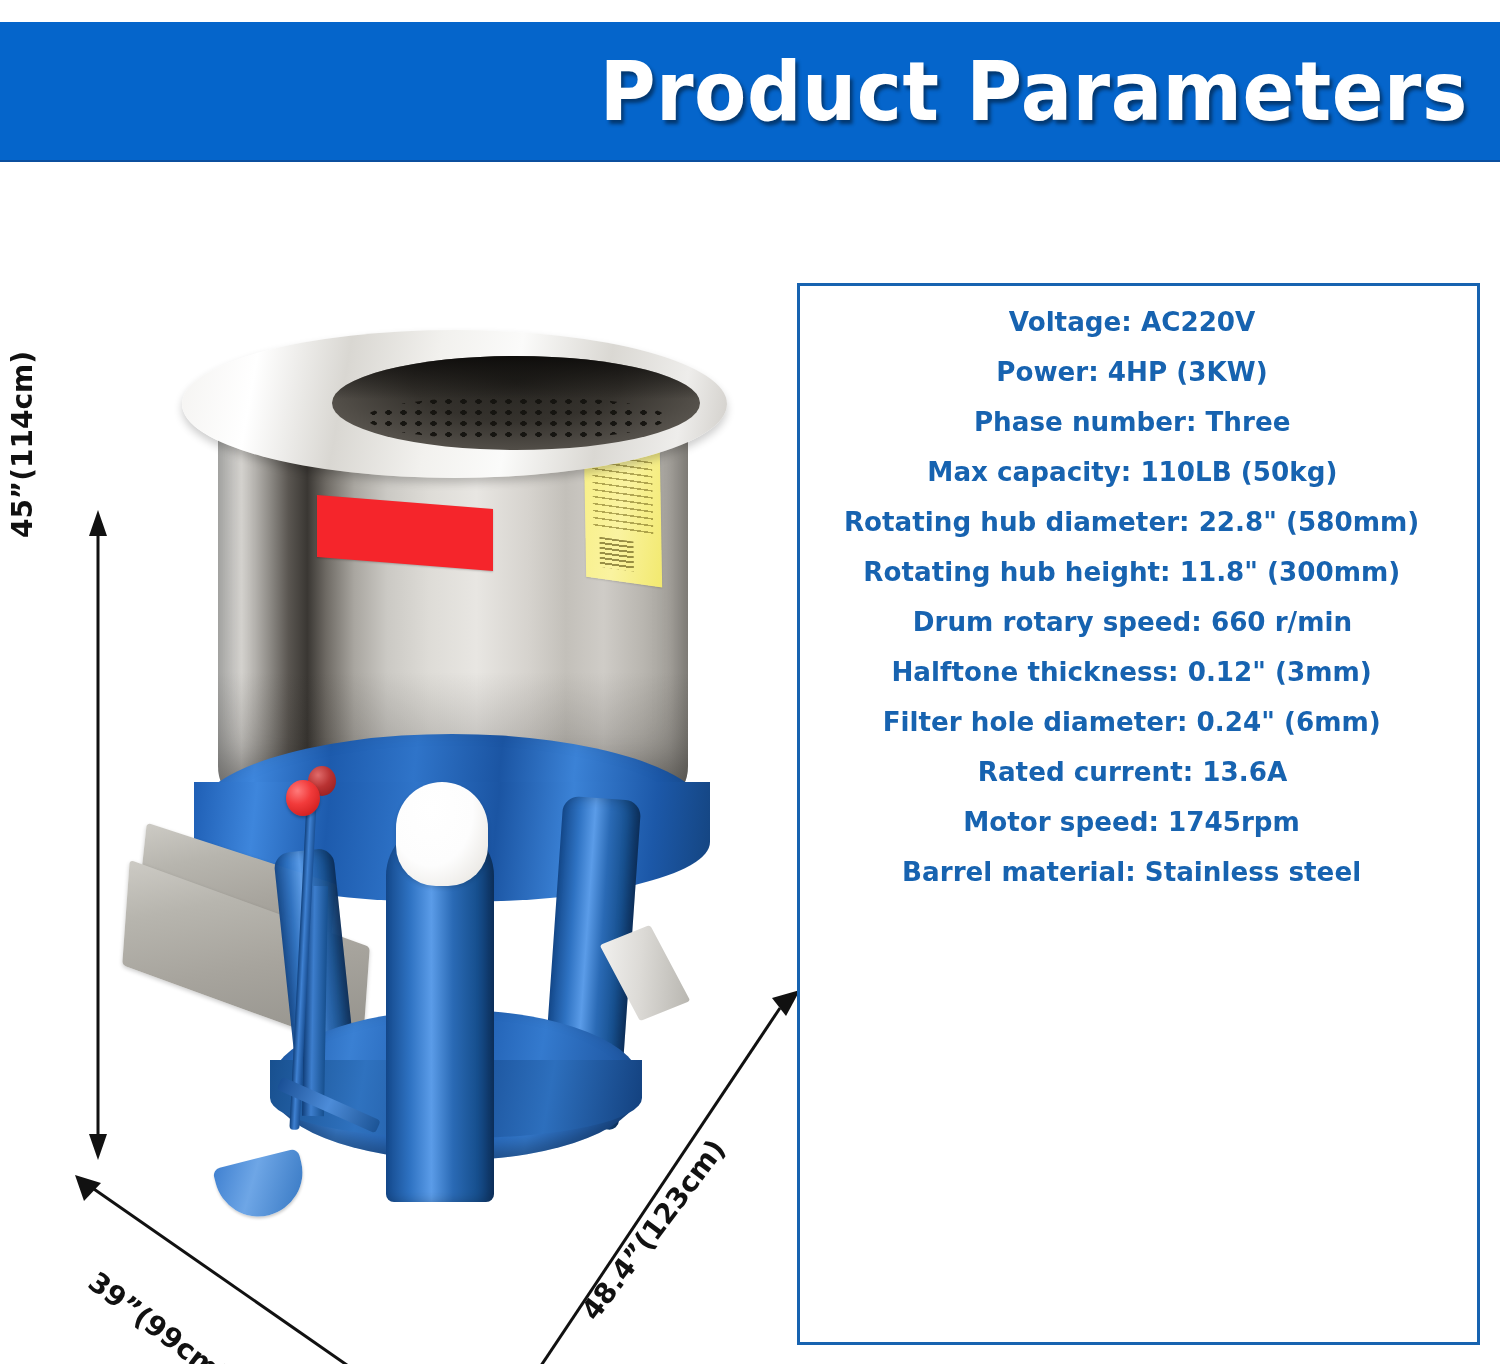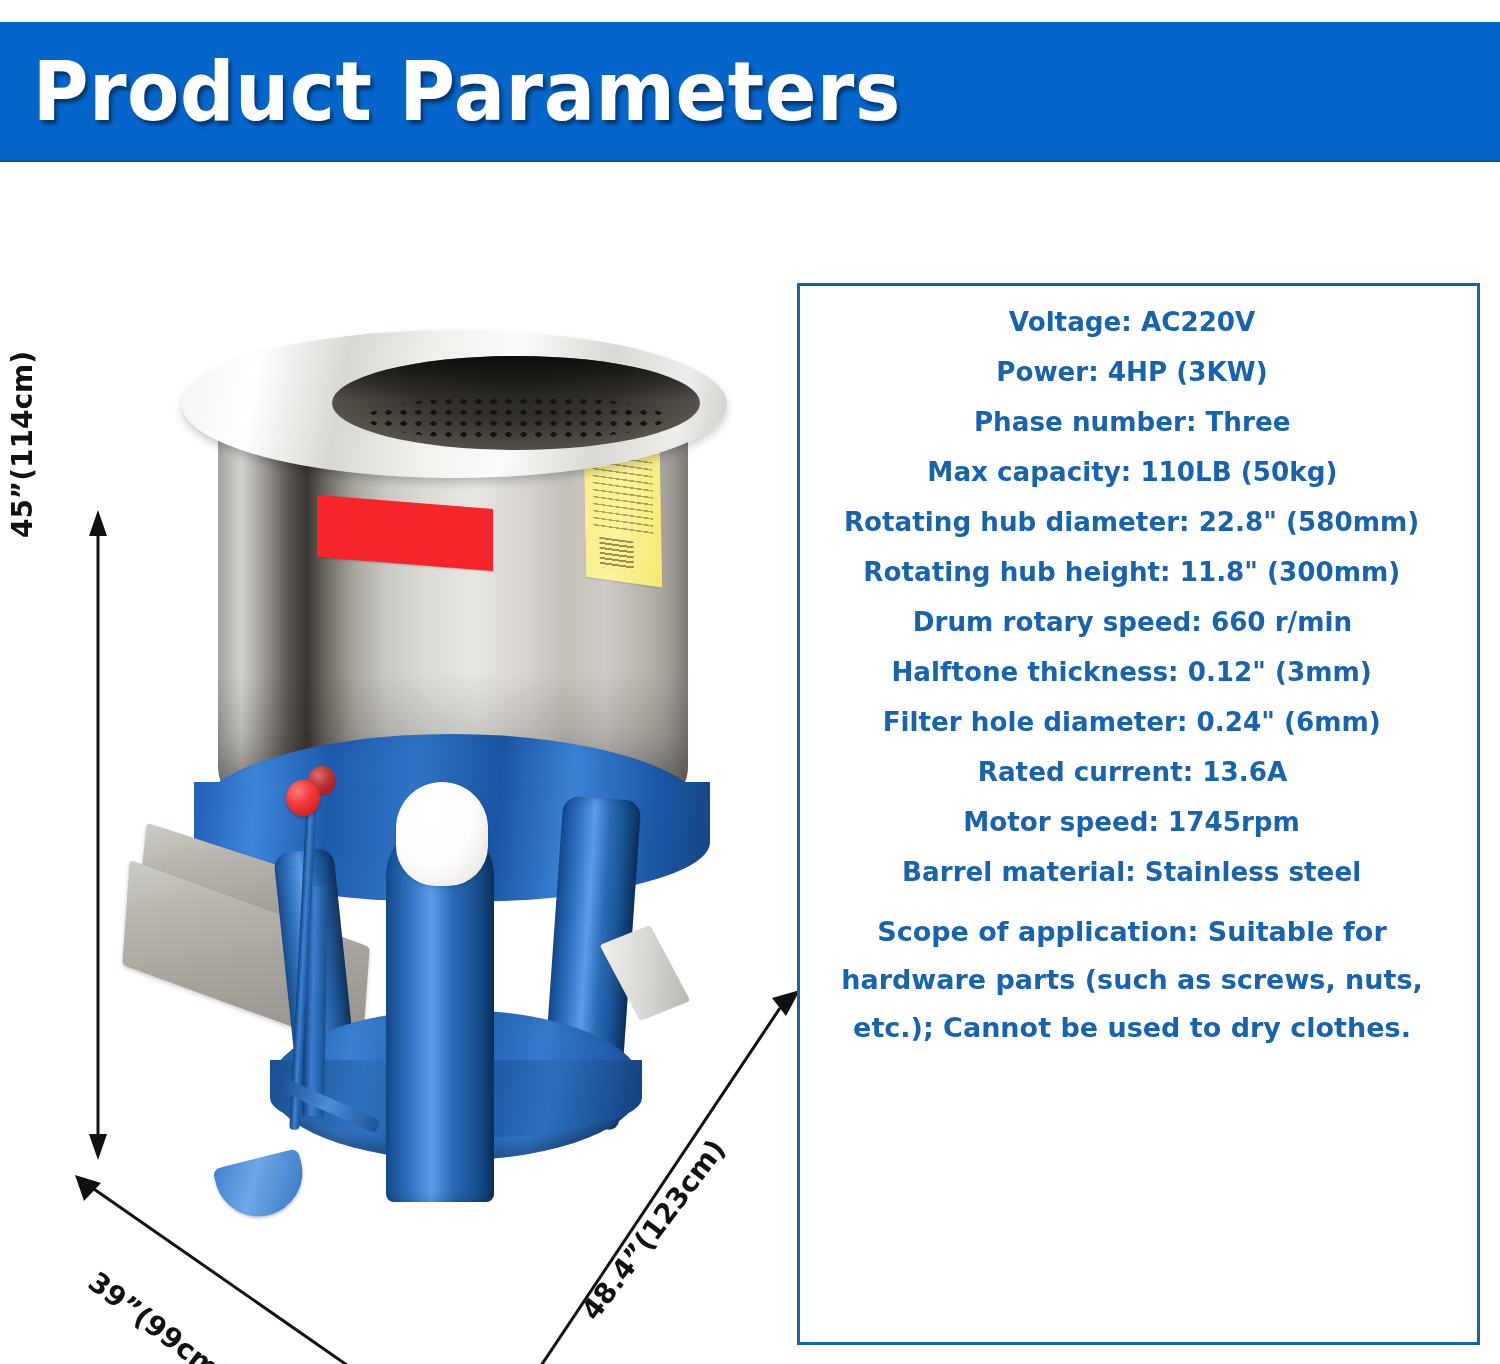--- a/index.html
+++ b/index.html
@@ -22,21 +22,21 @@
 
   
   #header-banner {
     position: absolute;
     left: 0; top: 22px;
     width: 1500px;
     height: 140px;
     background: #0565cb;
     display: flex;
     align-items: center;
-    justify-content: flex-start;
+    justify-content: flex-end;
     border-bottom: 2px solid #0b4f9e;
   }
   #header-title {
     font-family: "DejaVu Sans", sans-serif;
     font-size: 82px;
     font-weight: bold;
     color: #ffffff;
     letter-spacing: 0.5px;
     text-shadow: 3px 4px 4px rgba(0,0,0,0.45);
     white-space: nowrap;
@@ -425,16 +425,15 @@
     <div class="param-line">Max capacity: 110LB (50kg)</div>
     <div class="param-line">Rotating hub diameter: 22.8" (580mm)</div>
     <div class="param-line">Rotating hub height: 11.8" (300mm)</div>
     <div class="param-line">Drum rotary speed: 660 r/min</div>
     <div class="param-line">Halftone thickness: 0.12" (3mm)</div>
     <div class="param-line">Filter hole diameter: 0.24" (6mm)</div>
     <div class="param-line">Rated current: 13.6A</div>
     <div class="param-line">Motor speed: 1745rpm</div>
     <div class="param-line">Barrel material: Stainless steel</div>
 
-    <div class="param-para">Scope of application: Suitable for hardware parts (such as screws, nuts, etc.); Cannot be used to dry clothes.</div>
   </div>
 
 </div>
 
 </body></html>

